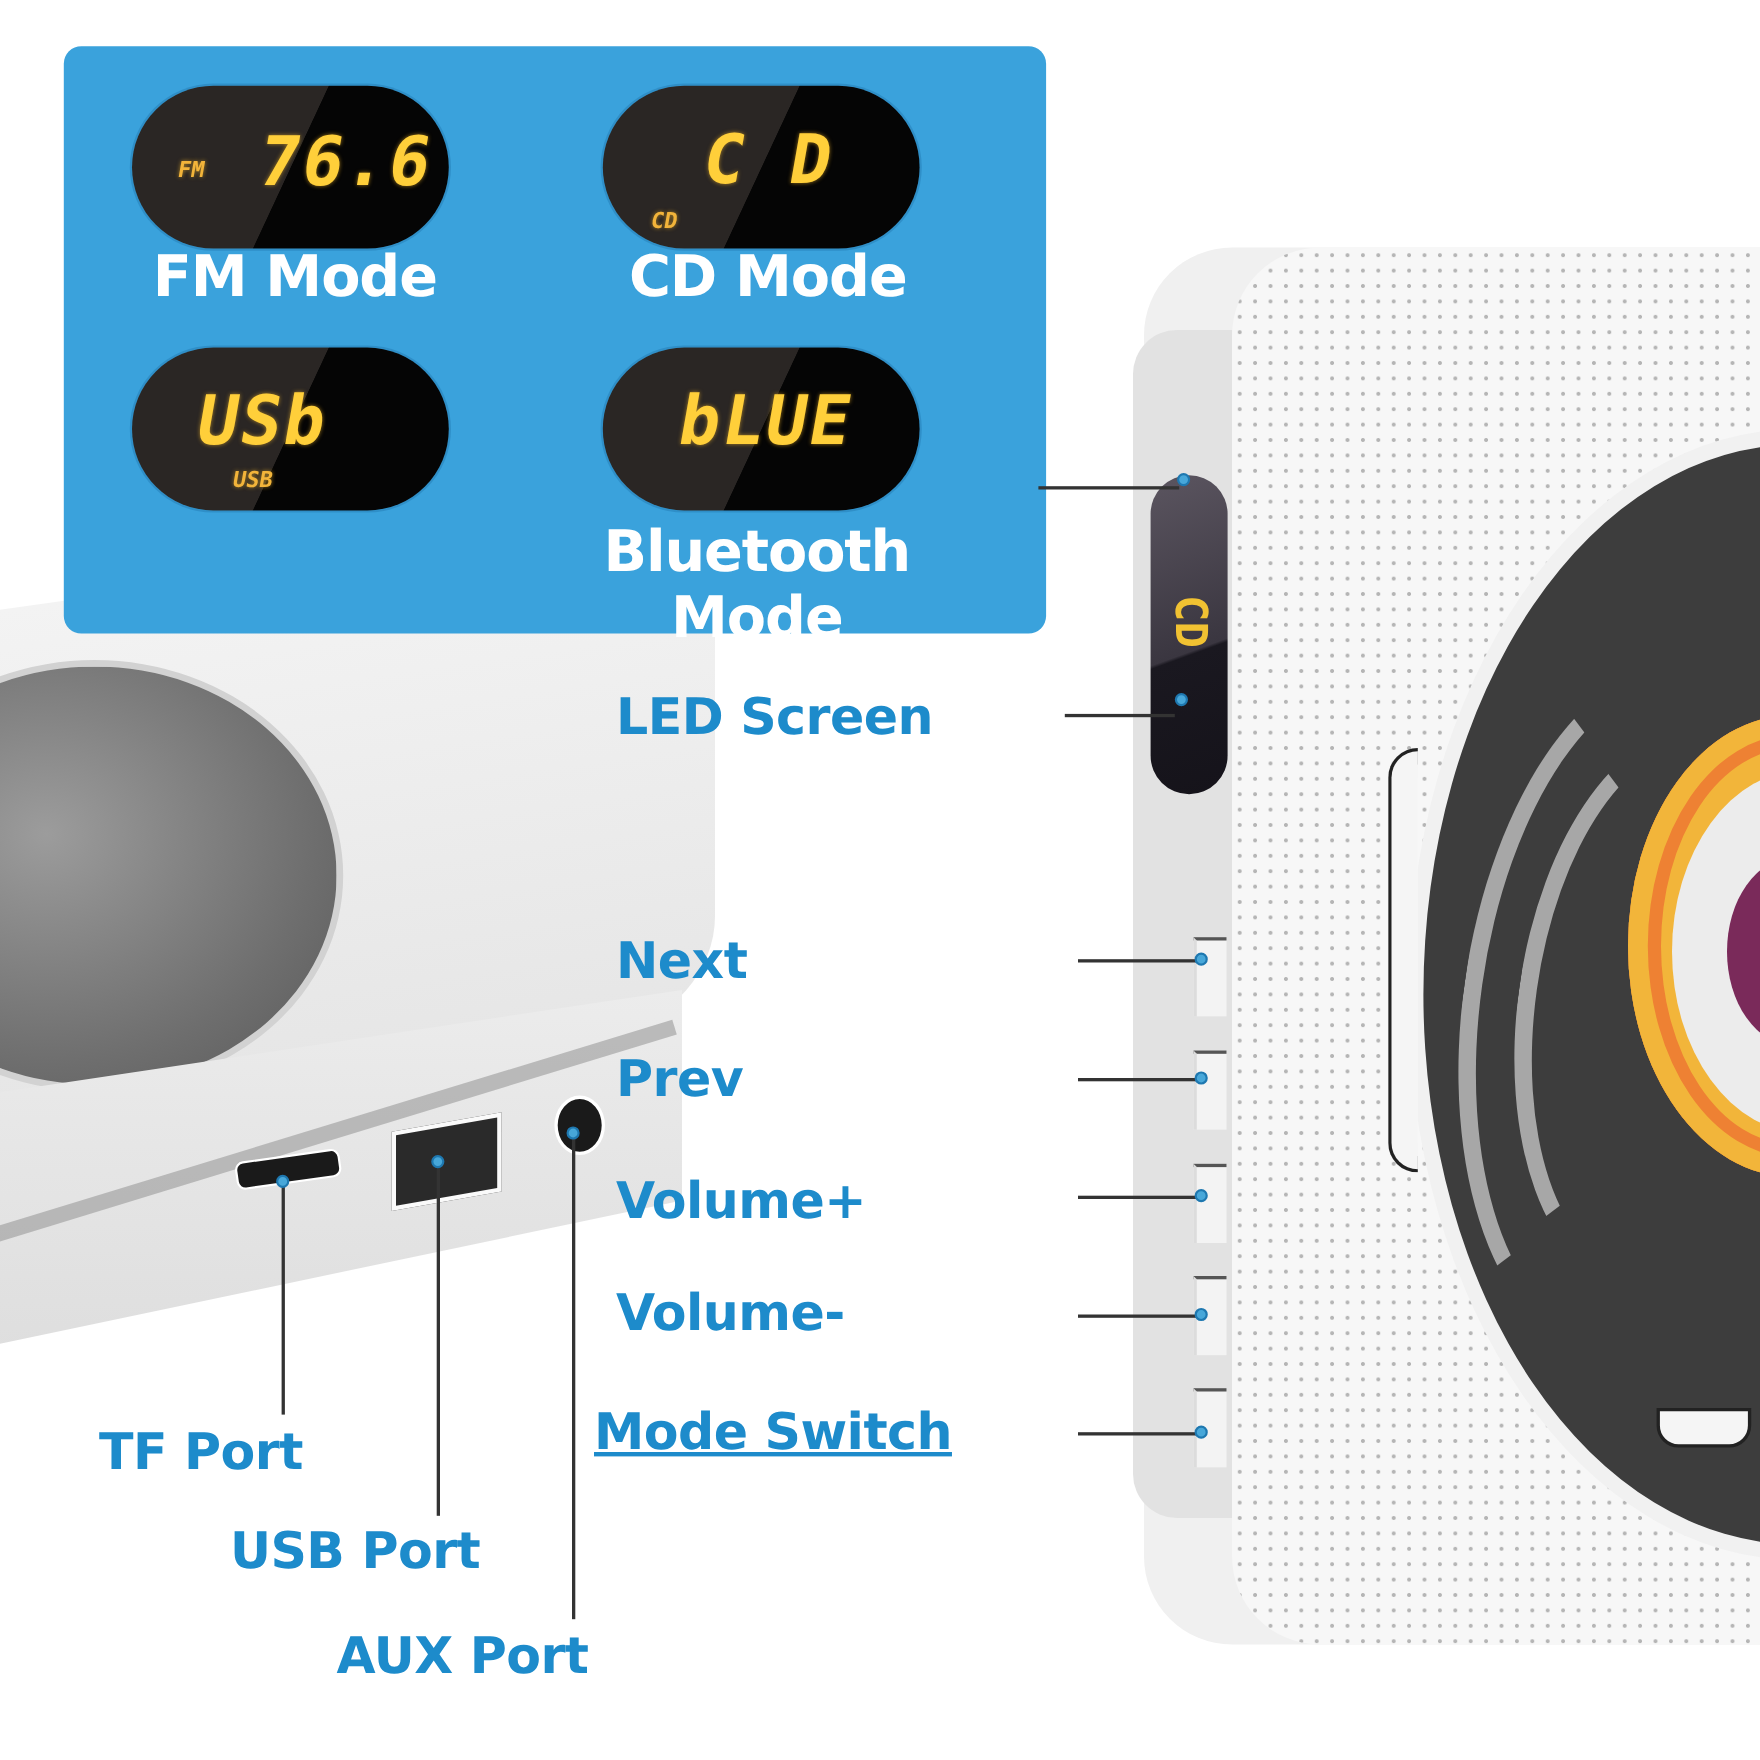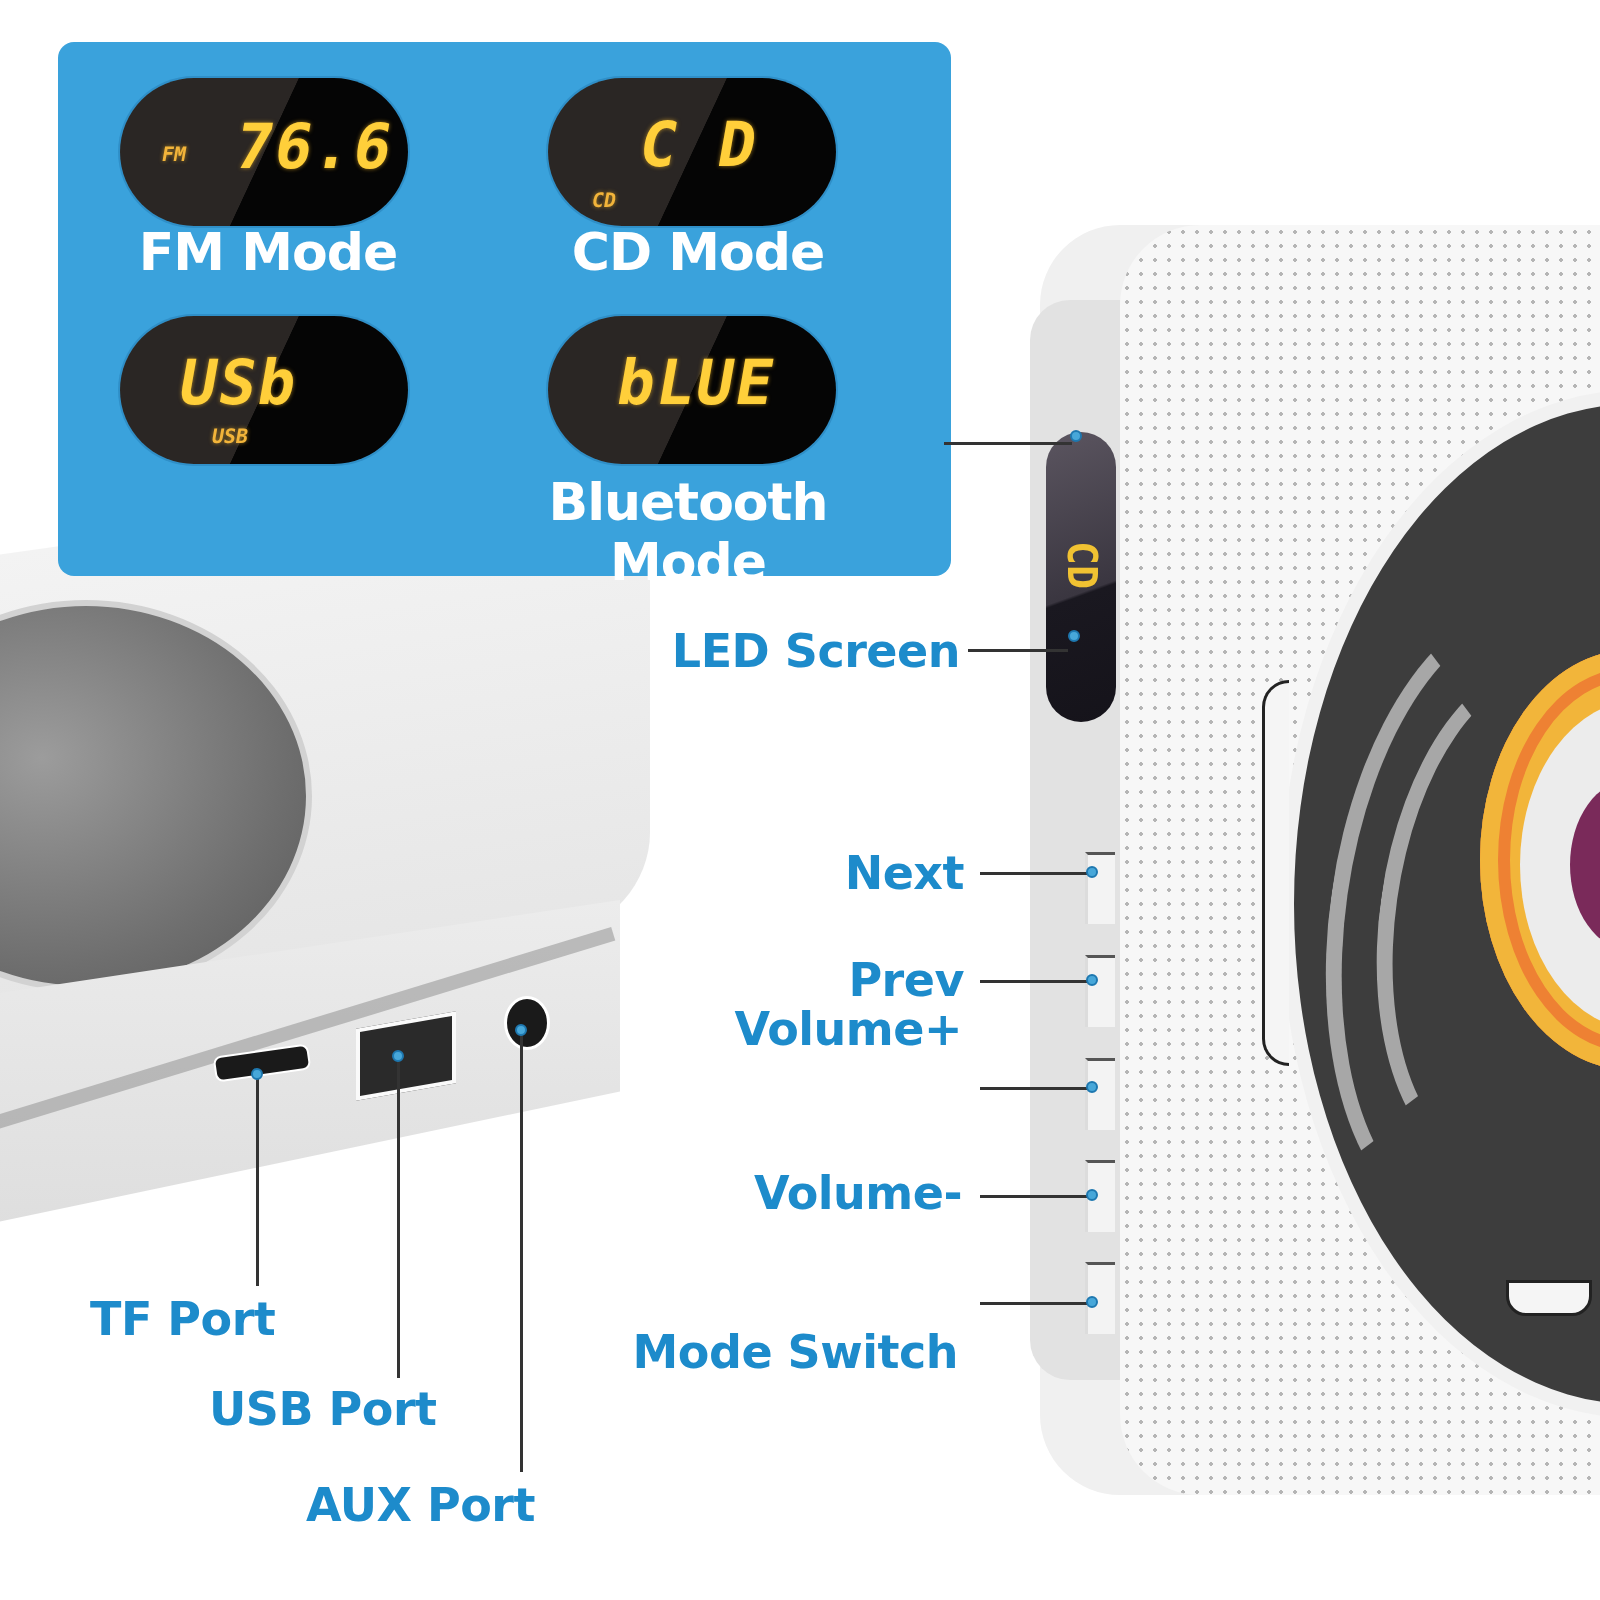--- a/index.html
+++ b/index.html
@@ -72,21 +72,21 @@
   .vline { position: absolute; width: 3px; background: #333; }
   .hline { position: absolute; height: 3px; background: #333; }
   .dot {
     position: absolute; width: 12px; height: 12px; border-radius: 50%;
     background: #47a7d9; border: 2px solid #1e78b0; box-sizing: border-box;
   }
   .callout {
     position: absolute; color: #1d8bcb; font-weight: bold; font-size: 46px;
     font-family: "DejaVu Sans", sans-serif; letter-spacing: -0.5px; white-space: nowrap;
   }
-  .callout.right { text-align: right; }
+  .callout.right { text-align: left; }
 
   
   .right-body {
     left: 1040px; top: 225px; width: 620px; height: 1270px;
     background: #f0f0f0; border-radius: 80px 0 0 80px;
   }
   .right-side-strip {
     left: 1030px; top: 300px; width: 90px; height: 1080px; background: #e2e2e2;
     border-radius: 40px 0 0 40px;
   }
@@ -193,29 +193,29 @@
 <div class="hline" style="left:968px;top:649px;width:100px;"></div>
 
 <div class="callout right" style="left:560px;top:846px;width:404px;">Next</div>
 <div class="hline" style="left:980px;top:872px;width:110px;"></div>
 <div class="dot" style="left:1086px;top:866px;"></div>
 
 <div class="callout right" style="left:560px;top:953px;width:404px;">Prev</div>
 <div class="hline" style="left:980px;top:980px;width:110px;"></div>
 <div class="dot" style="left:1086px;top:974px;"></div>
 
-<div class="callout right" style="left:560px;top:1002px;width:402px;">Volume+</div>
+<div class="callout right" style="left:560px;top:1064px;width:402px;">Volume+</div>
 <div class="hline" style="left:980px;top:1087px;width:110px;"></div>
 <div class="dot" style="left:1086px;top:1081px;"></div>
 
 <div class="callout right" style="left:560px;top:1166px;width:402px;">Volume-</div>
 <div class="hline" style="left:980px;top:1195px;width:110px;"></div>
 <div class="dot" style="left:1086px;top:1189px;"></div>
 
-<div class="callout right" style="left:540px;top:1325px;width:418px;">Mode Switch</div>
+<div class="callout right" style="left:540px;top:1274px;width:418px;text-decoration:underline;">Mode Switch</div>
 <div class="hline" style="left:980px;top:1302px;width:110px;"></div>
 <div class="dot" style="left:1086px;top:1296px;"></div>
 
 <div class="vline" style="left:256px;top:1076px;height:210px;"></div>
 <div class="dot" style="left:251px;top:1068px;"></div>
 <div class="callout" style="left:90px;top:1292px;">TF Port</div>
 
 <div class="vline" style="left:397px;top:1058px;height:320px;"></div>
 <div class="dot" style="left:392px;top:1050px;"></div>
 <div class="callout" style="left:182px;top:1382px;margin-left:27px;">USB Port</div>

